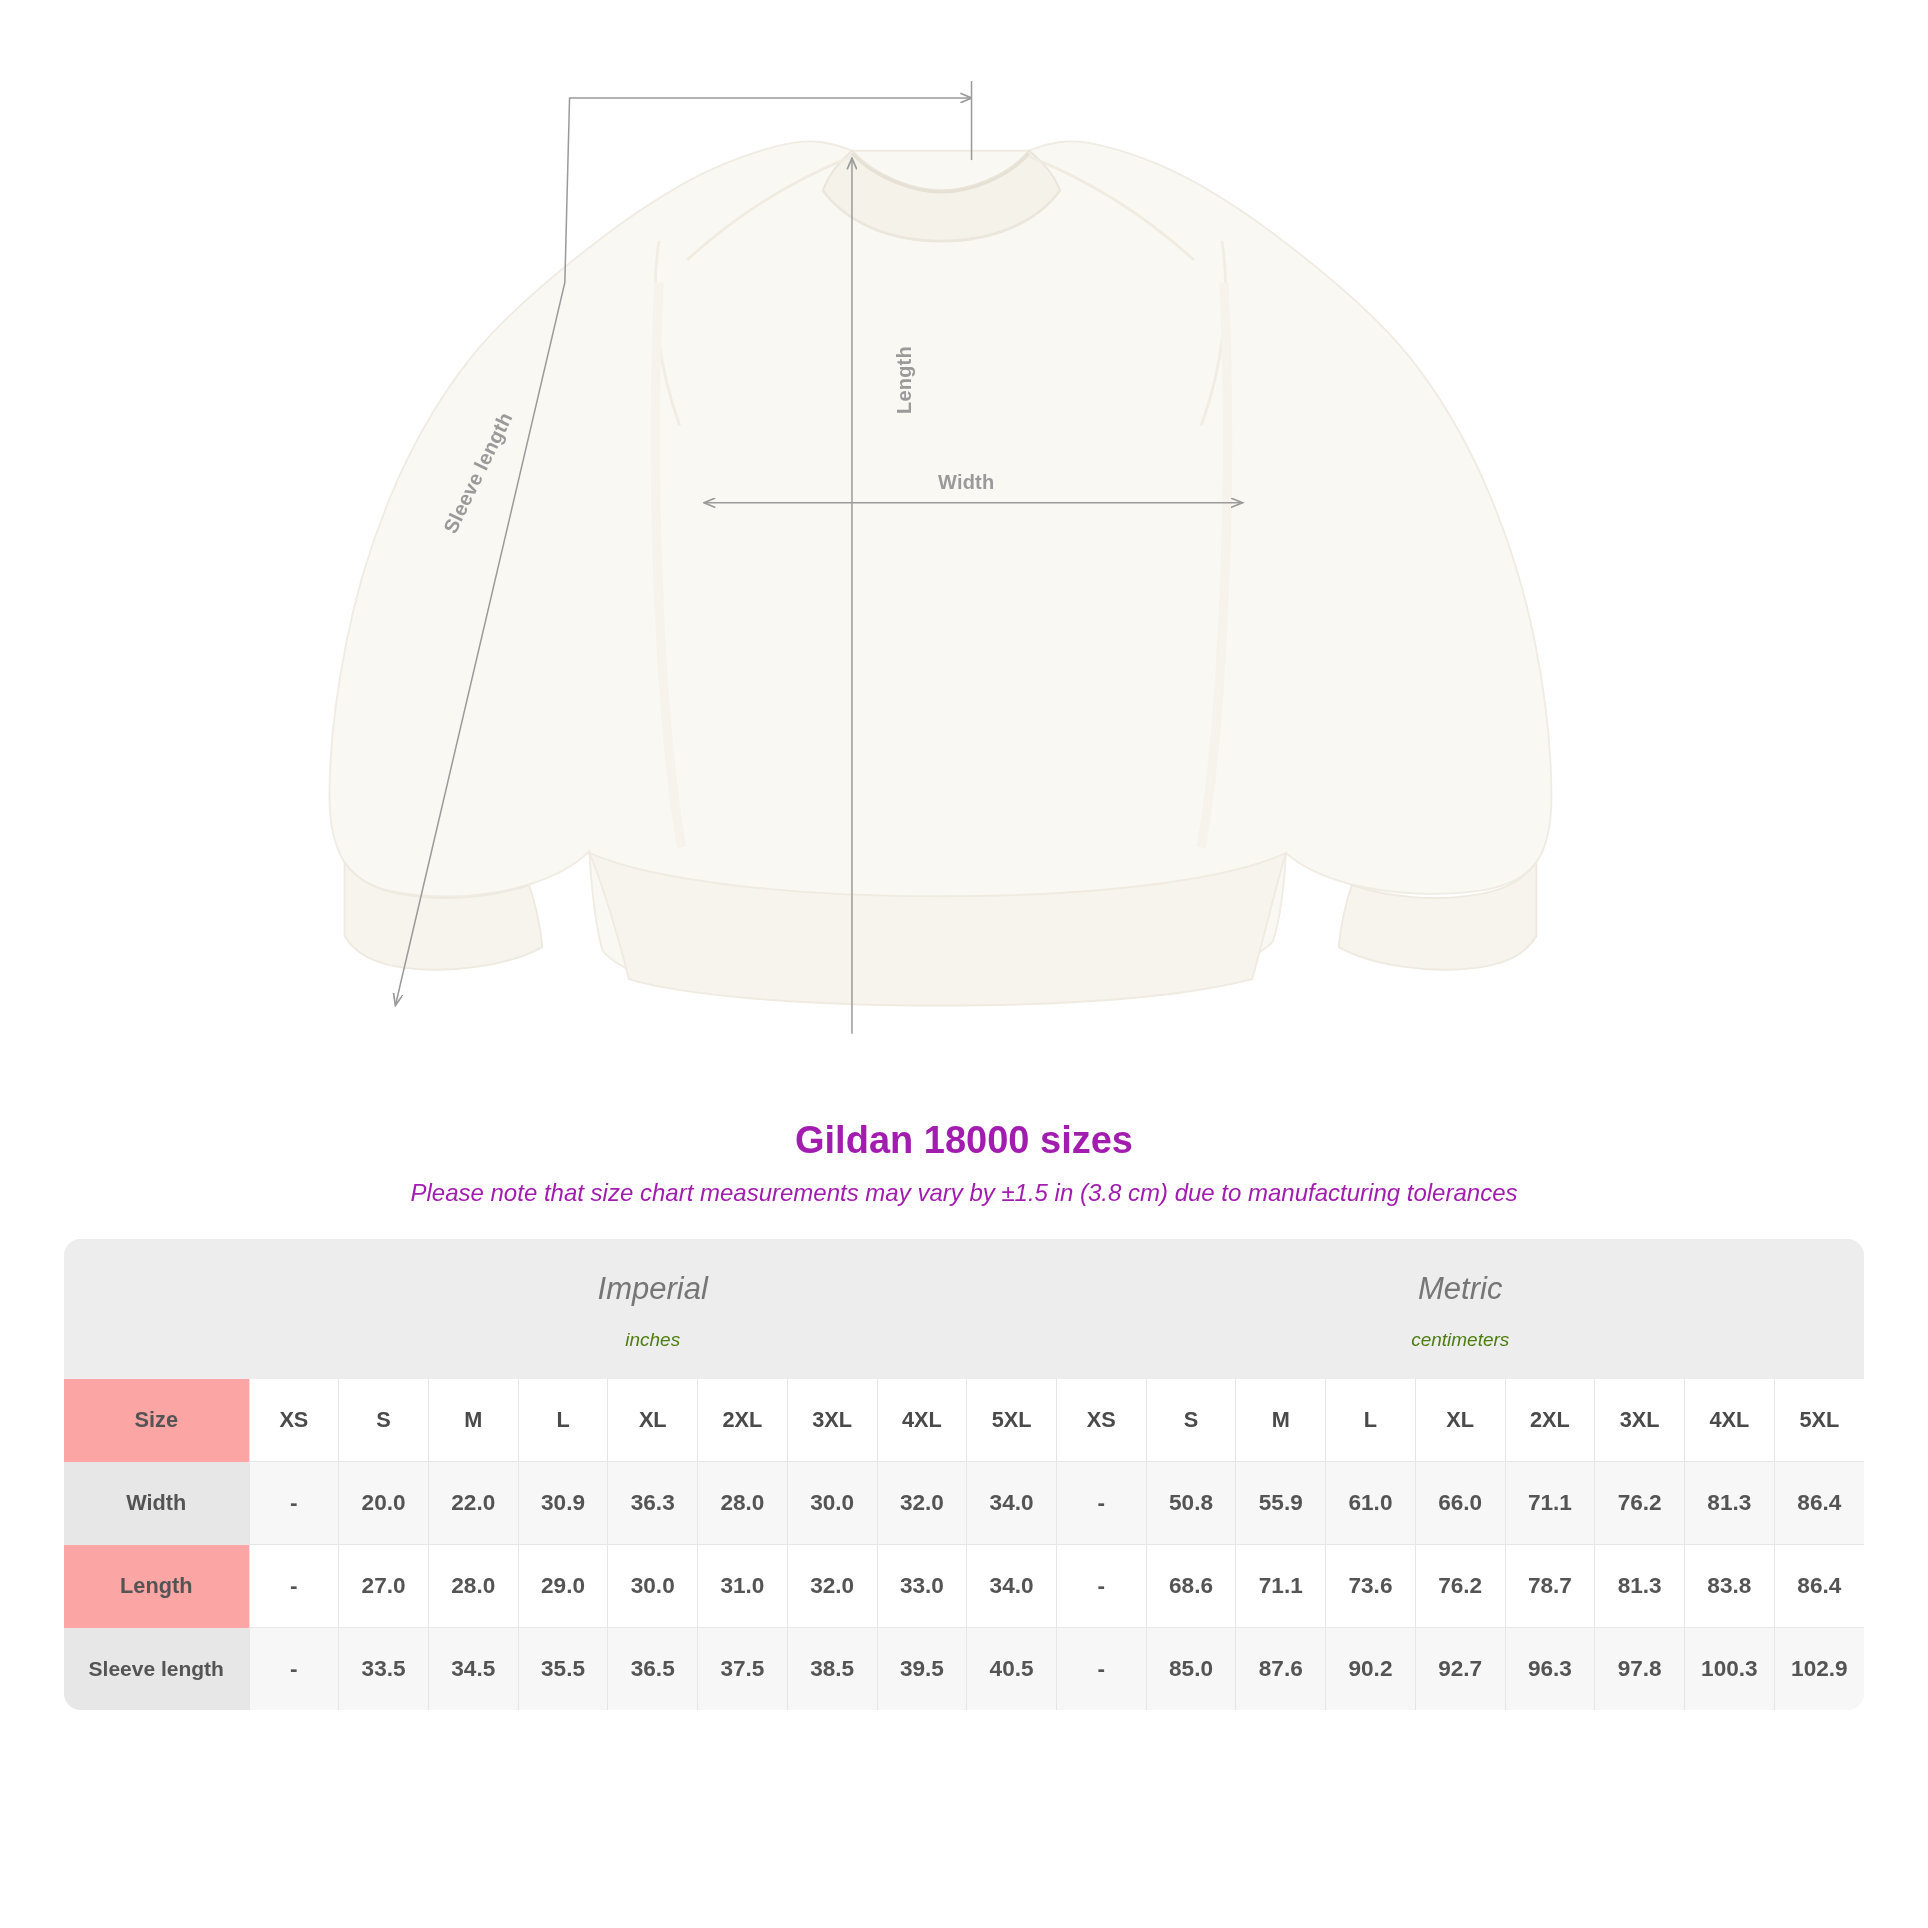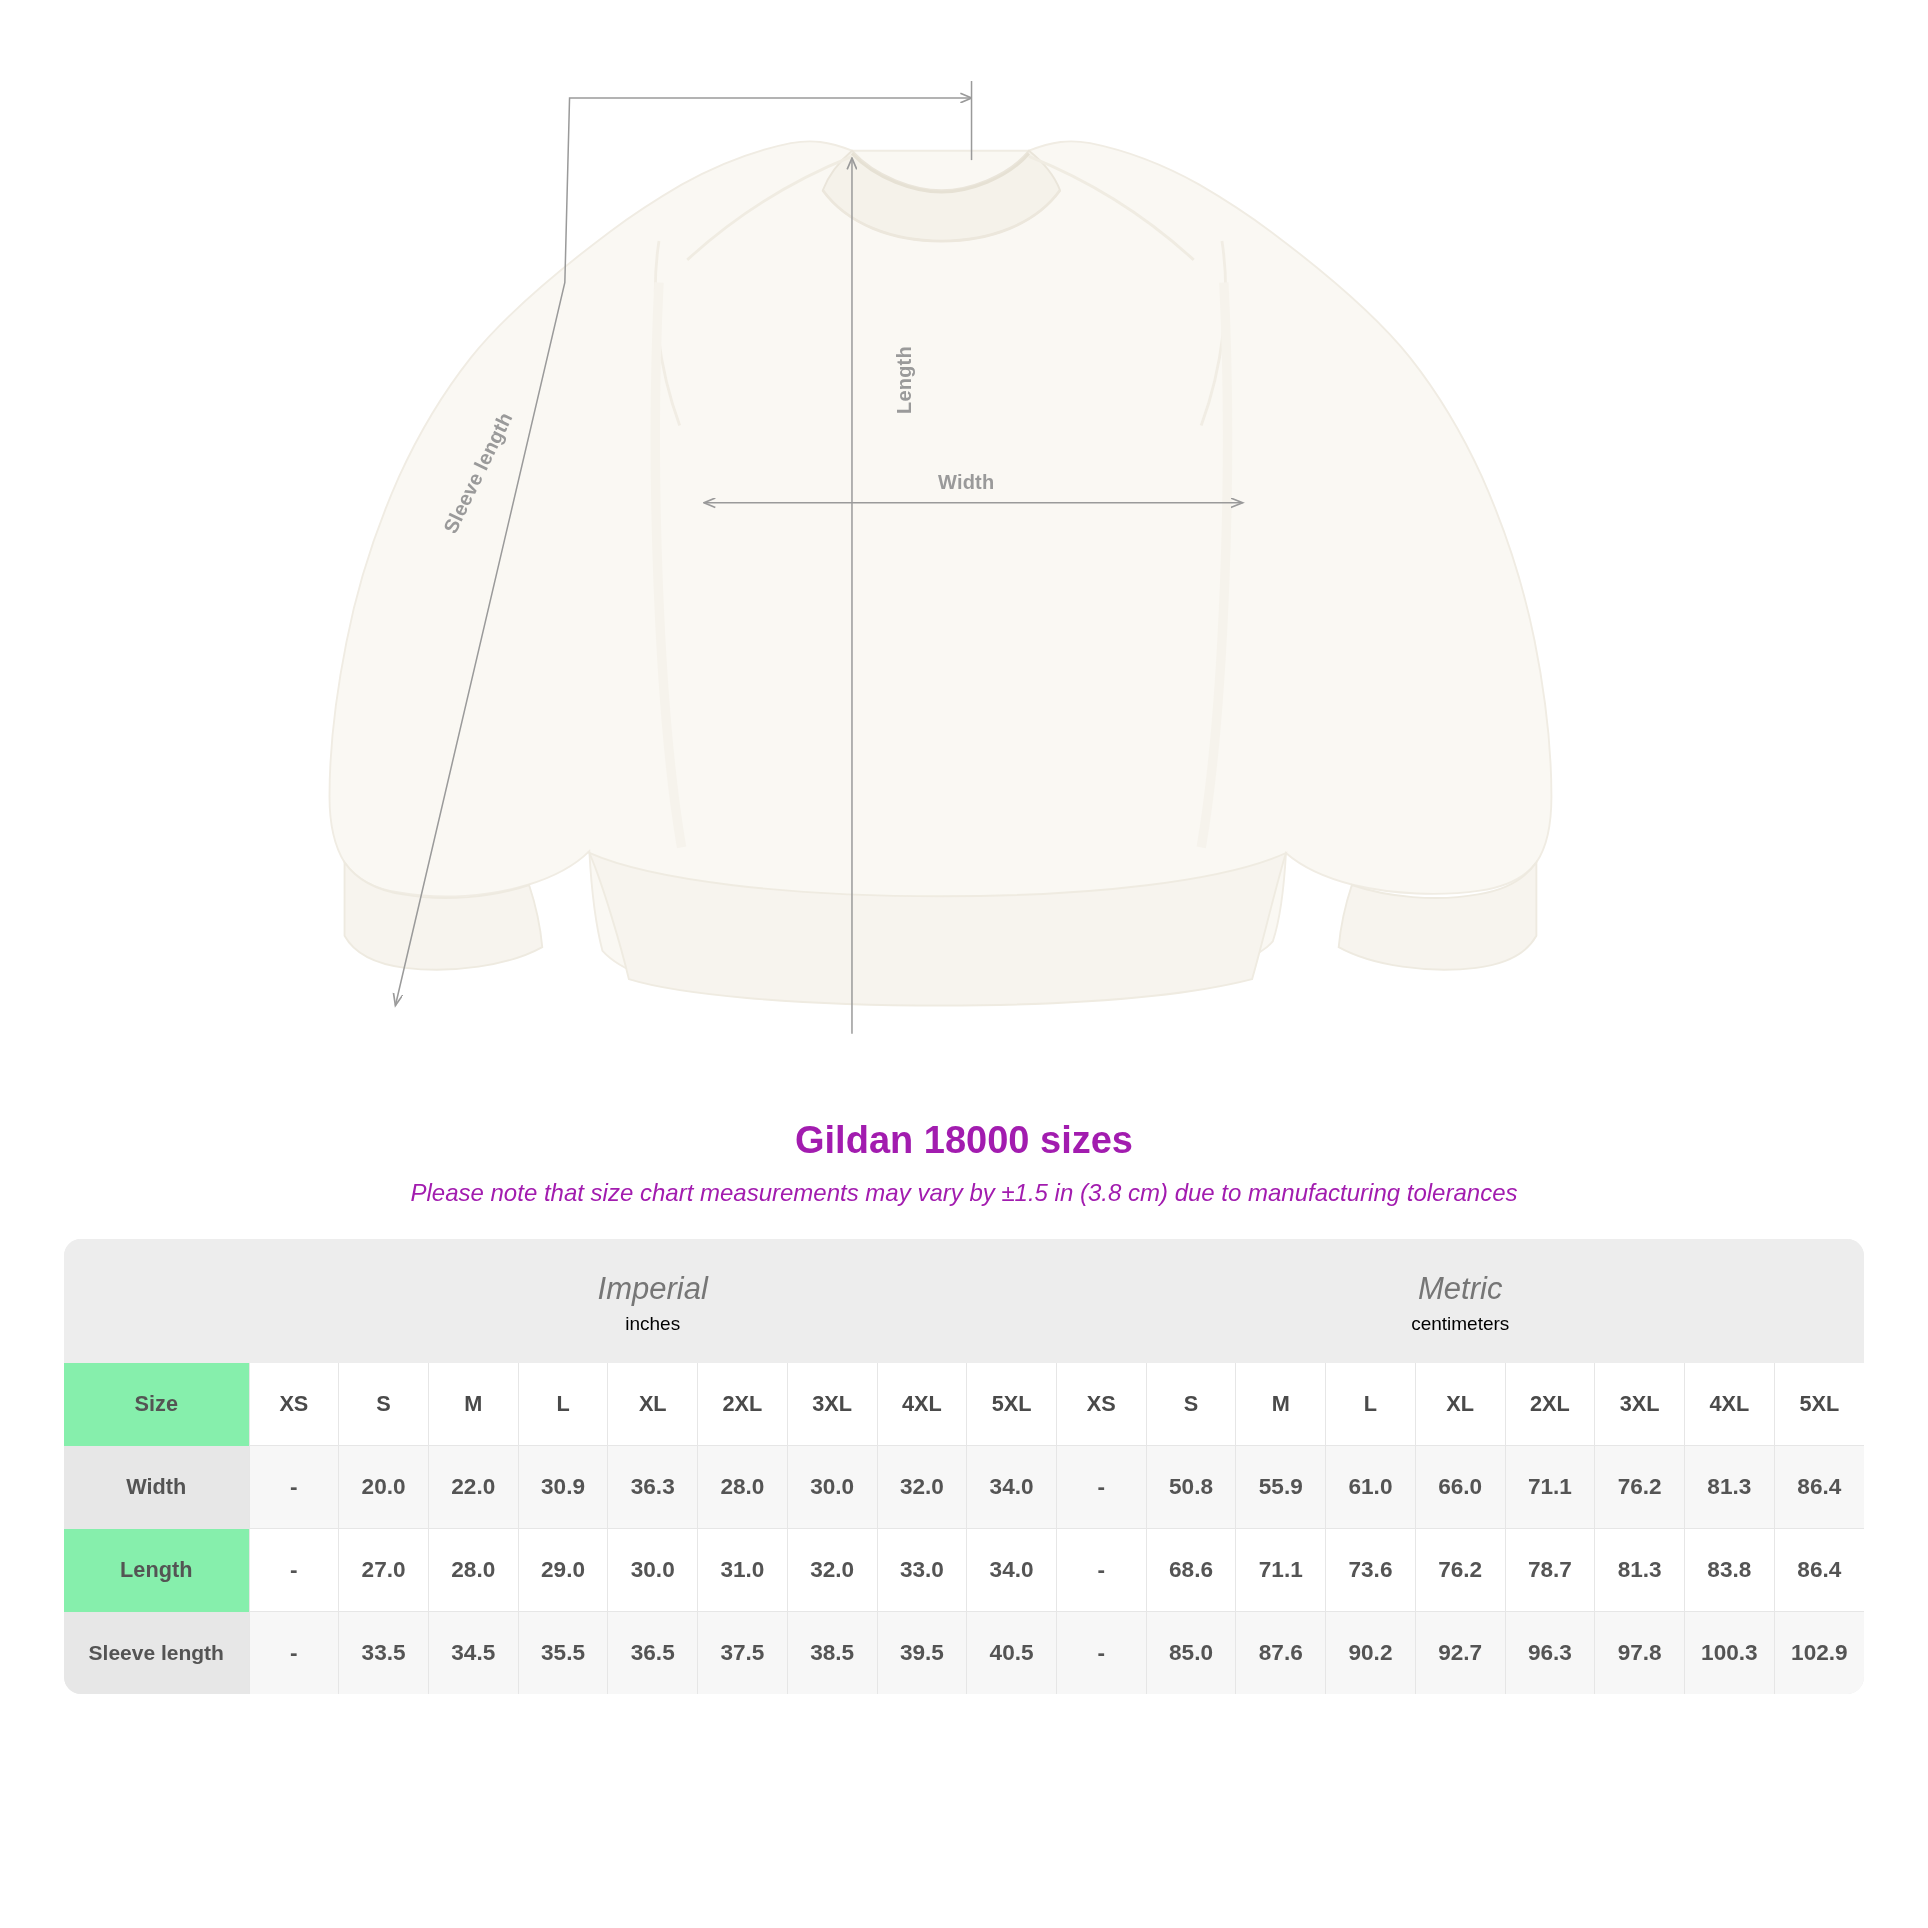--- a/index.html
+++ b/index.html
@@ -92,32 +92,33 @@
   }
   .sys-name {
     font-size: 31px;
     font-style: italic;
     font-weight: normal;
     color: #767676;
     line-height: 1.15;
   }
   .sys-unit {
     font-size: 19px;
+    font-style: italic;
     font-weight: normal;
-    color: #000000;
-    margin-top: 7px;
+    color: #4d7c0f;
+    margin-top: 23px;
   }
   .spacer-cell {
     background: #ededed;
     border: none;
   }
 
   
   .row-head {
-    background: #86efac;
+    background: #fca5a5;
     font-size: 21.7px;
     color: #4a4a4a;
     padding: 28px 0;
     width: 185px;
   }
   .row-head.lbl-long { font-size: 21px; }
   .cell {
     background: #ffffff;
     font-size: 22.6px;
     color: #4d4d4d;

